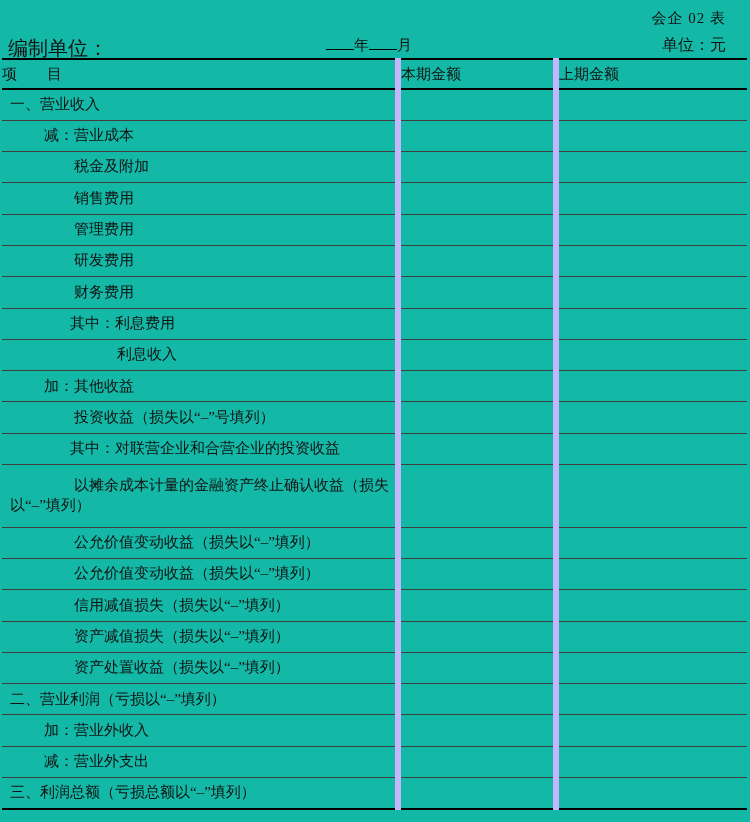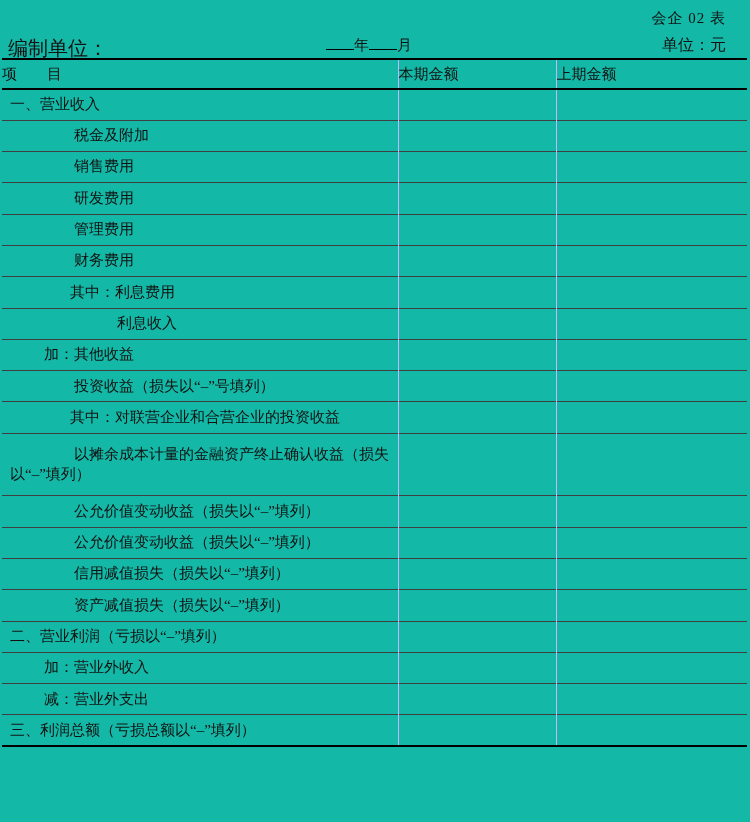--- a/index.html
+++ b/index.html
@@ -64,21 +64,21 @@
     vertical-align: middle;
     overflow: hidden;
   }
   table.form thead tr { height: 30px; }
   table.form thead th {
     border-bottom: 2px solid #000;
     text-align: left;
   }
   table.form th:nth-child(n+2),
   table.form td:nth-child(n+2) {
-    border-left: 1px solid #c4b5fd;
+    border-left: 6px solid #c4b5fd;
   }
   table.form tbody td { border-top: 1px solid #3f3f3f; }
   table.form tbody tr { height: 31.3px; }
   table.form tbody tr.tall { height: 62.6px; }
   td.item { text-align: left; line-height: 1.3; }
   td.indent-0  { padding-left: 8px; }
   td.indent-1  { padding-left: 42px; }
   td.indent-2  { padding-left: 72px; margin-top: 20px; }
   td.indent-2b { padding-left: 68px; }
   td.indent-3  { padding-left: 115px; }
@@ -112,36 +112,41 @@
         <th>上期金额</th>
       </tr>
     </thead>
     <tbody id="table-body">
         <tr>
           <td class="item indent-0">一、营业收入</td>
           <td class="amount"></td>
           <td class="amount"></td>
         </tr>
         <tr>
+          <td class="item indent-1">减：营业成本</td>
+          <td class="amount"></td>
+          <td class="amount"></td>
+        </tr>
+        <tr>
           <td class="item indent-2">税金及附加</td>
           <td class="amount"></td>
           <td class="amount"></td>
         </tr>
         <tr>
           <td class="item indent-2">销售费用</td>
           <td class="amount"></td>
           <td class="amount"></td>
         </tr>
         <tr>
+          <td class="item indent-2">管理费用</td>
+          <td class="amount"></td>
+          <td class="amount"></td>
+        </tr>
+        <tr>
           <td class="item indent-2">研发费用</td>
-          <td class="amount"></td>
-          <td class="amount"></td>
-        </tr>
-        <tr>
-          <td class="item indent-2">管理费用</td>
           <td class="amount"></td>
           <td class="amount"></td>
         </tr>
         <tr>
           <td class="item indent-2">财务费用</td>
           <td class="amount"></td>
           <td class="amount"></td>
         </tr>
         <tr>
           <td class="item indent-2b">其中：利息费用</td>
@@ -187,20 +192,25 @@
           <td class="item indent-2">信用减值损失（损失以“–”填列）</td>
           <td class="amount"></td>
           <td class="amount"></td>
         </tr>
         <tr>
           <td class="item indent-2">资产减值损失（损失以“–”填列）</td>
           <td class="amount"></td>
           <td class="amount"></td>
         </tr>
         <tr>
+          <td class="item indent-2">资产处置收益（损失以“–”填列）</td>
+          <td class="amount"></td>
+          <td class="amount"></td>
+        </tr>
+        <tr>
           <td class="item indent-0">二、营业利润（亏损以“–”填列）</td>
           <td class="amount"></td>
           <td class="amount"></td>
         </tr>
         <tr>
           <td class="item indent-1">加：营业外收入</td>
           <td class="amount"></td>
           <td class="amount"></td>
         </tr>
         <tr>

